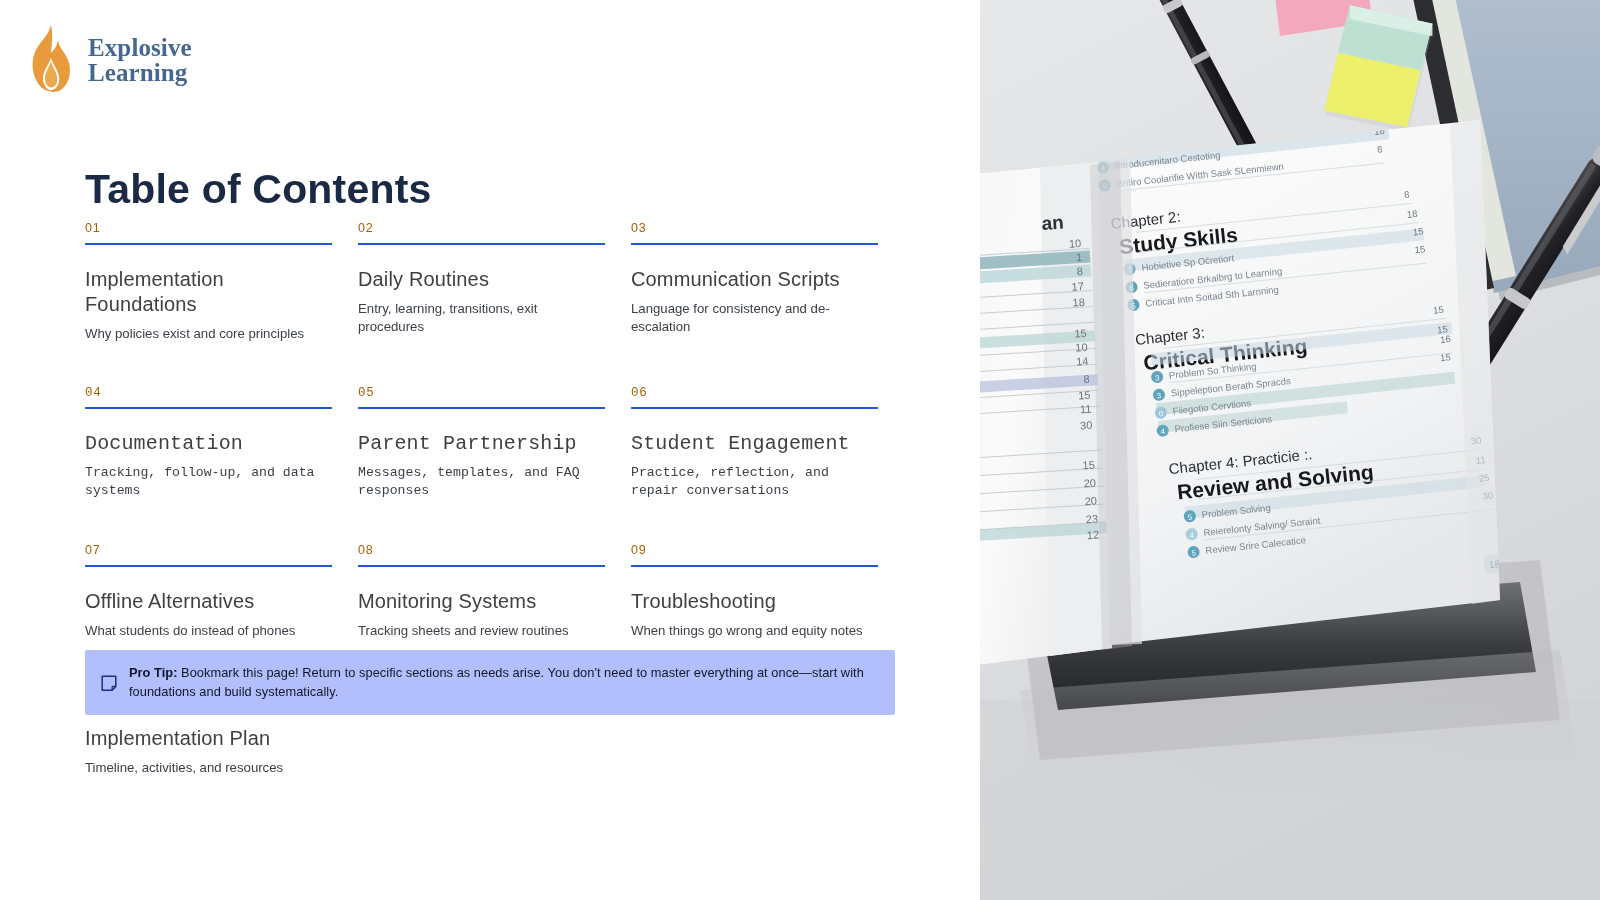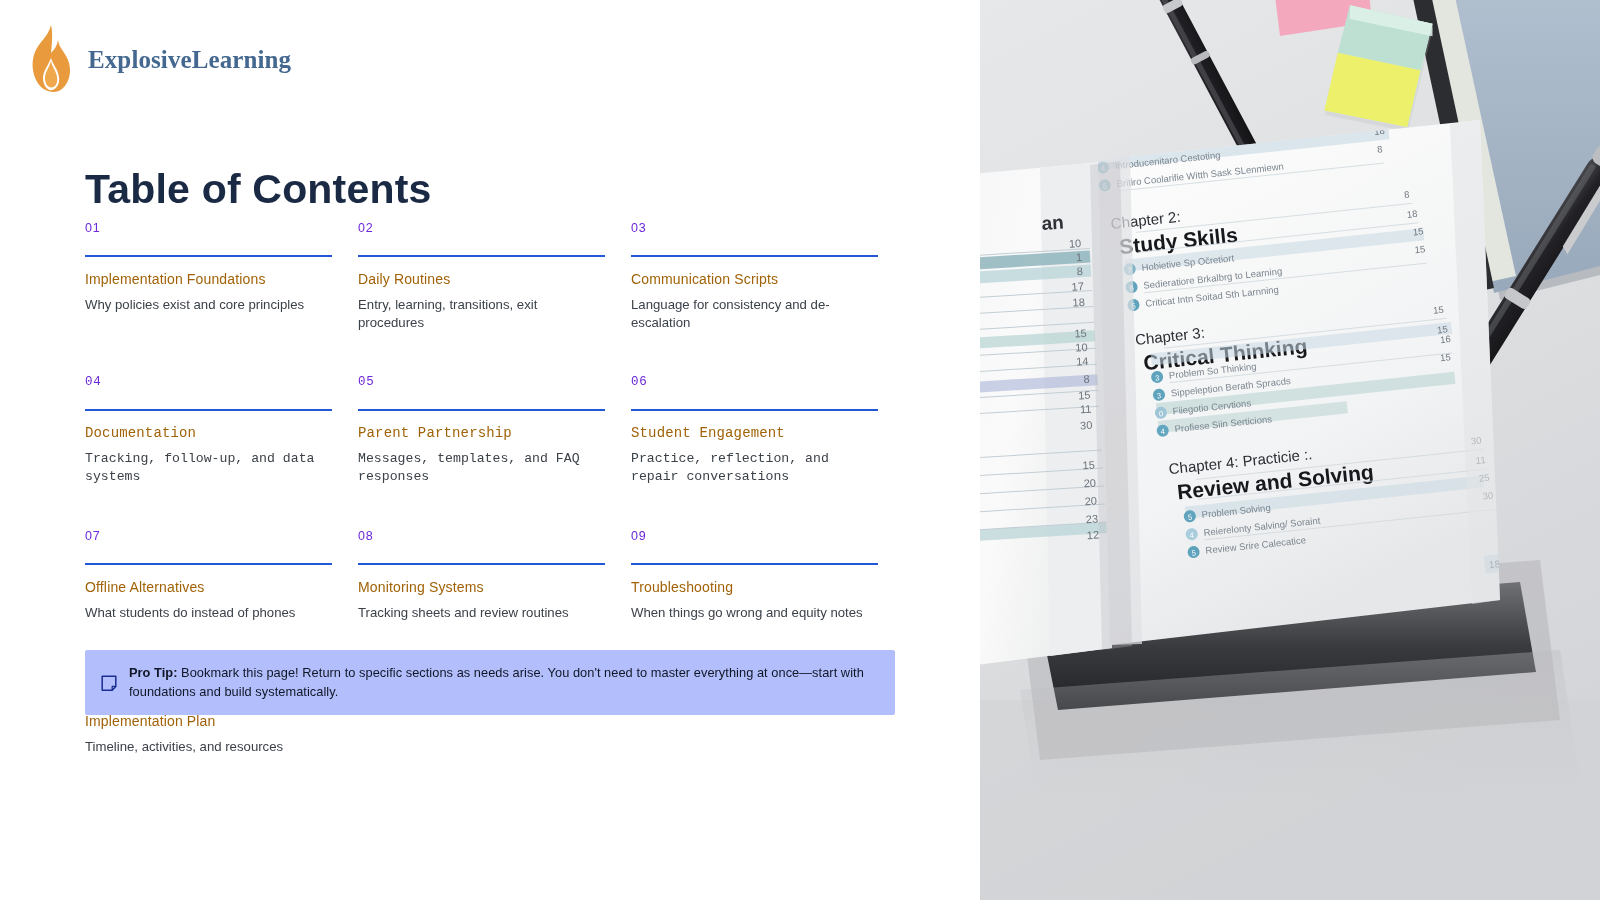--- a/index.html
+++ b/index.html
@@ -38,21 +38,21 @@
     align-items: center;
     gap: 14px;
   }
   .logo-flame {
     width: 46px;
     height: 72px;
     display: block;
   }
   .logo-words {
     display: flex;
-    flex-direction: row;
+    flex-direction: column;
     line-height: 1.02;
   }
   .logo-words span {
     font-family: "Liberation Serif", serif;
     font-weight: 700;
     font-size: 25px;
     letter-spacing: 0.1px;
     color: #44688f;
   }
 
@@ -87,36 +87,36 @@
   .toc-item.row2 { padding-top: 30px; font-family: Liberation Mono, monospace; }
   .toc-item.row3 { padding-top: 30px; }
   .toc-item.wide {
     grid-column: 1 / span 2;
     padding-top: 28px;
     padding-right: 0;
   }
 
   .toc-num {
     font-size: 12.5px;
-    color: #6d28d9;
+    color: #a16207;
     letter-spacing: 0.8px;
     line-height: 1.1;
-    padding-bottom: 19px;
+    padding-bottom: 7px;
   }
   .toc-rule {
     height: 2px;
     background: #2457d6;
     width: 100%;
   }
   .toc-item.wide .toc-rule { width: 538px; }
 
   .toc-label {
-    font-size: 14px;
-    color: #a16207;
-    margin-top: 14px;
+    font-size: 20px;
+    color: #404040;
+    margin-top: 22px;
     line-height: 1.25;
     letter-spacing: 0.15px;
   }
   .toc-desc {
     font-size: 13.2px;
     color: #3b4149;
     margin-top: 8px;
     line-height: 1.35;
     max-width: 250px;
   }

